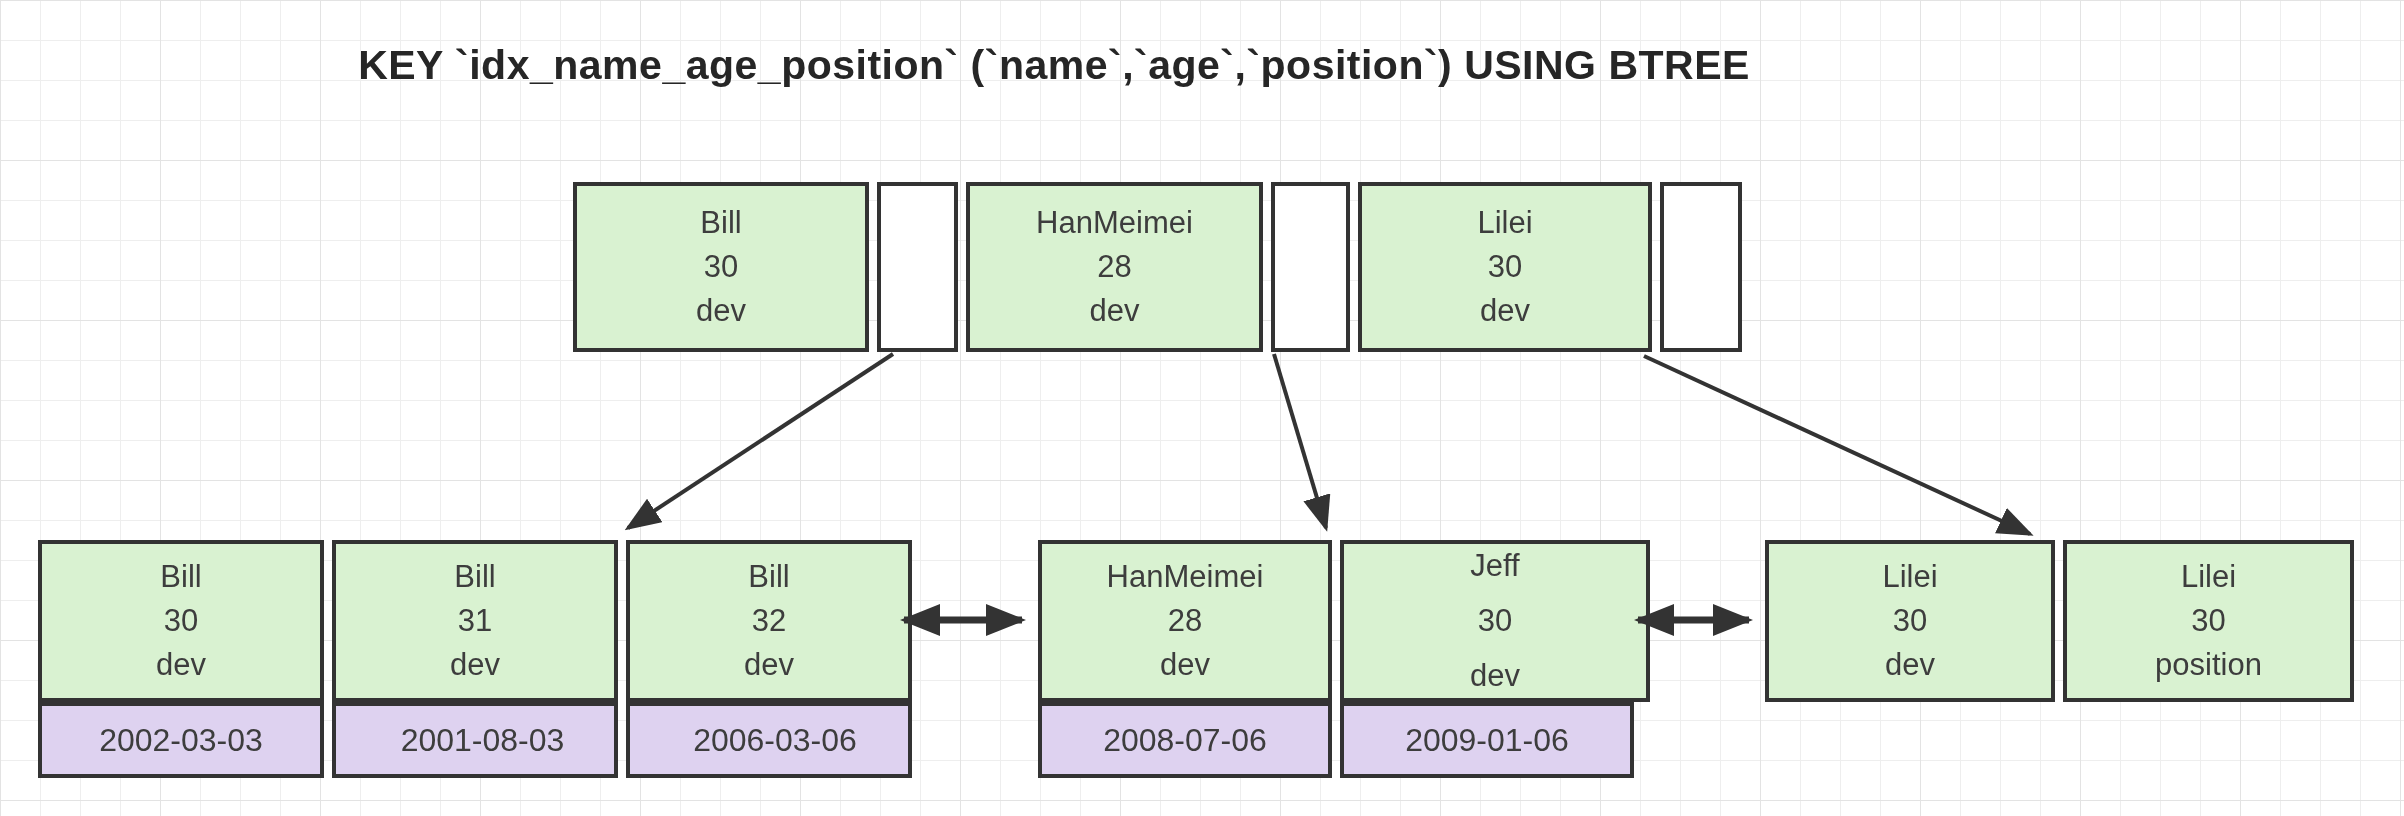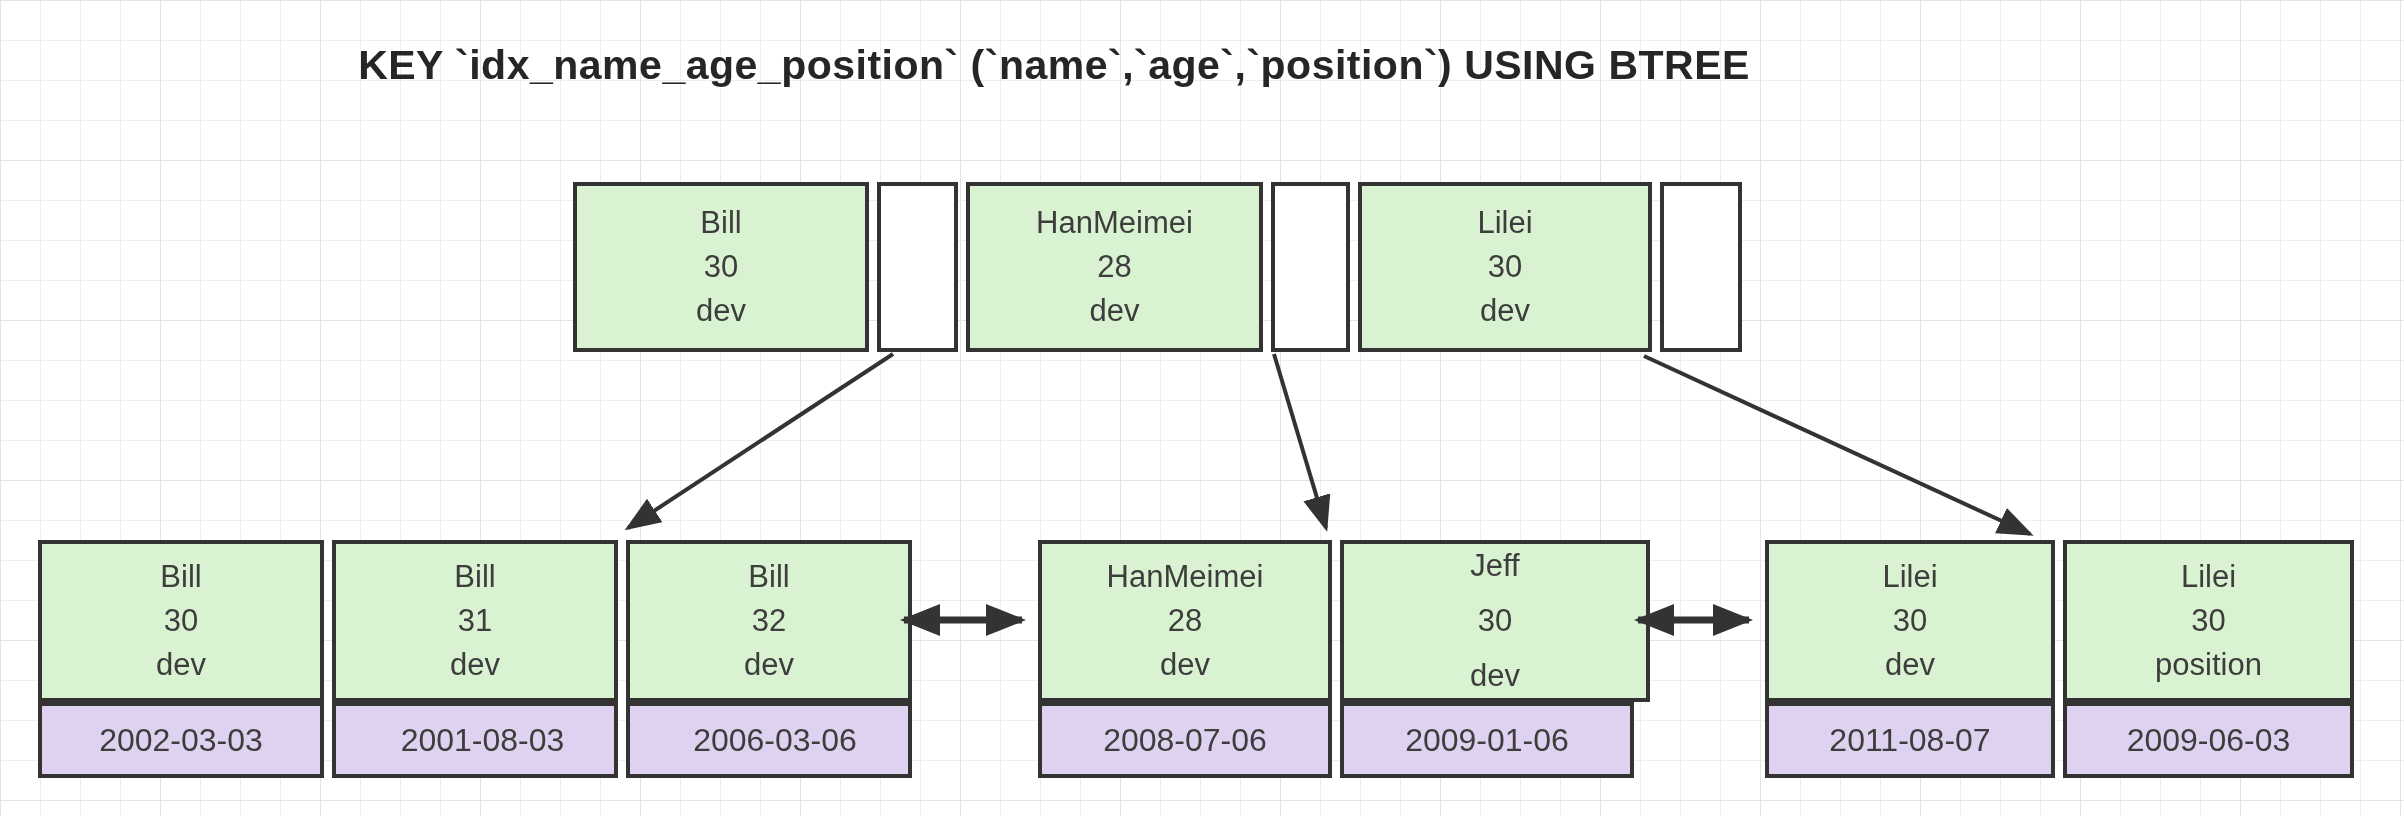--- a/index.html
+++ b/index.html
@@ -124,24 +124,20 @@
         <div>Lilei</div>
         <div>30</div>
         <div>dev</div>
       </div>
       <div class="cell key" style="width:291px;">
         <div>Lilei</div>
         <div>30</div>
         <div>position</div>
       </div>
     </div>
-    <div class="hrow drow">
-      <div class="cell" style="width:290px;">2011-08-07</div>
-      <div class="cell" style="width:291px;">2009-06-03</div>
-    </div>
   </div>
 
   <svg class="overlay" width="2404" height="816" viewBox="0 0 2404 816">
     <defs>
       <marker id="ah" markerUnits="userSpaceOnUse" markerWidth="36" markerHeight="28" refX="32" refY="14" orient="auto">
         <path d="M0,0 L36,14 L0,28 z" fill="#333"></path>
       </marker>
       <marker id="ahs" markerUnits="userSpaceOnUse" markerWidth="36" markerHeight="28" refX="32" refY="14" orient="auto-start-reverse">
         <path d="M0,0 L36,14 L0,28 z" fill="#333"></path>
       </marker>

